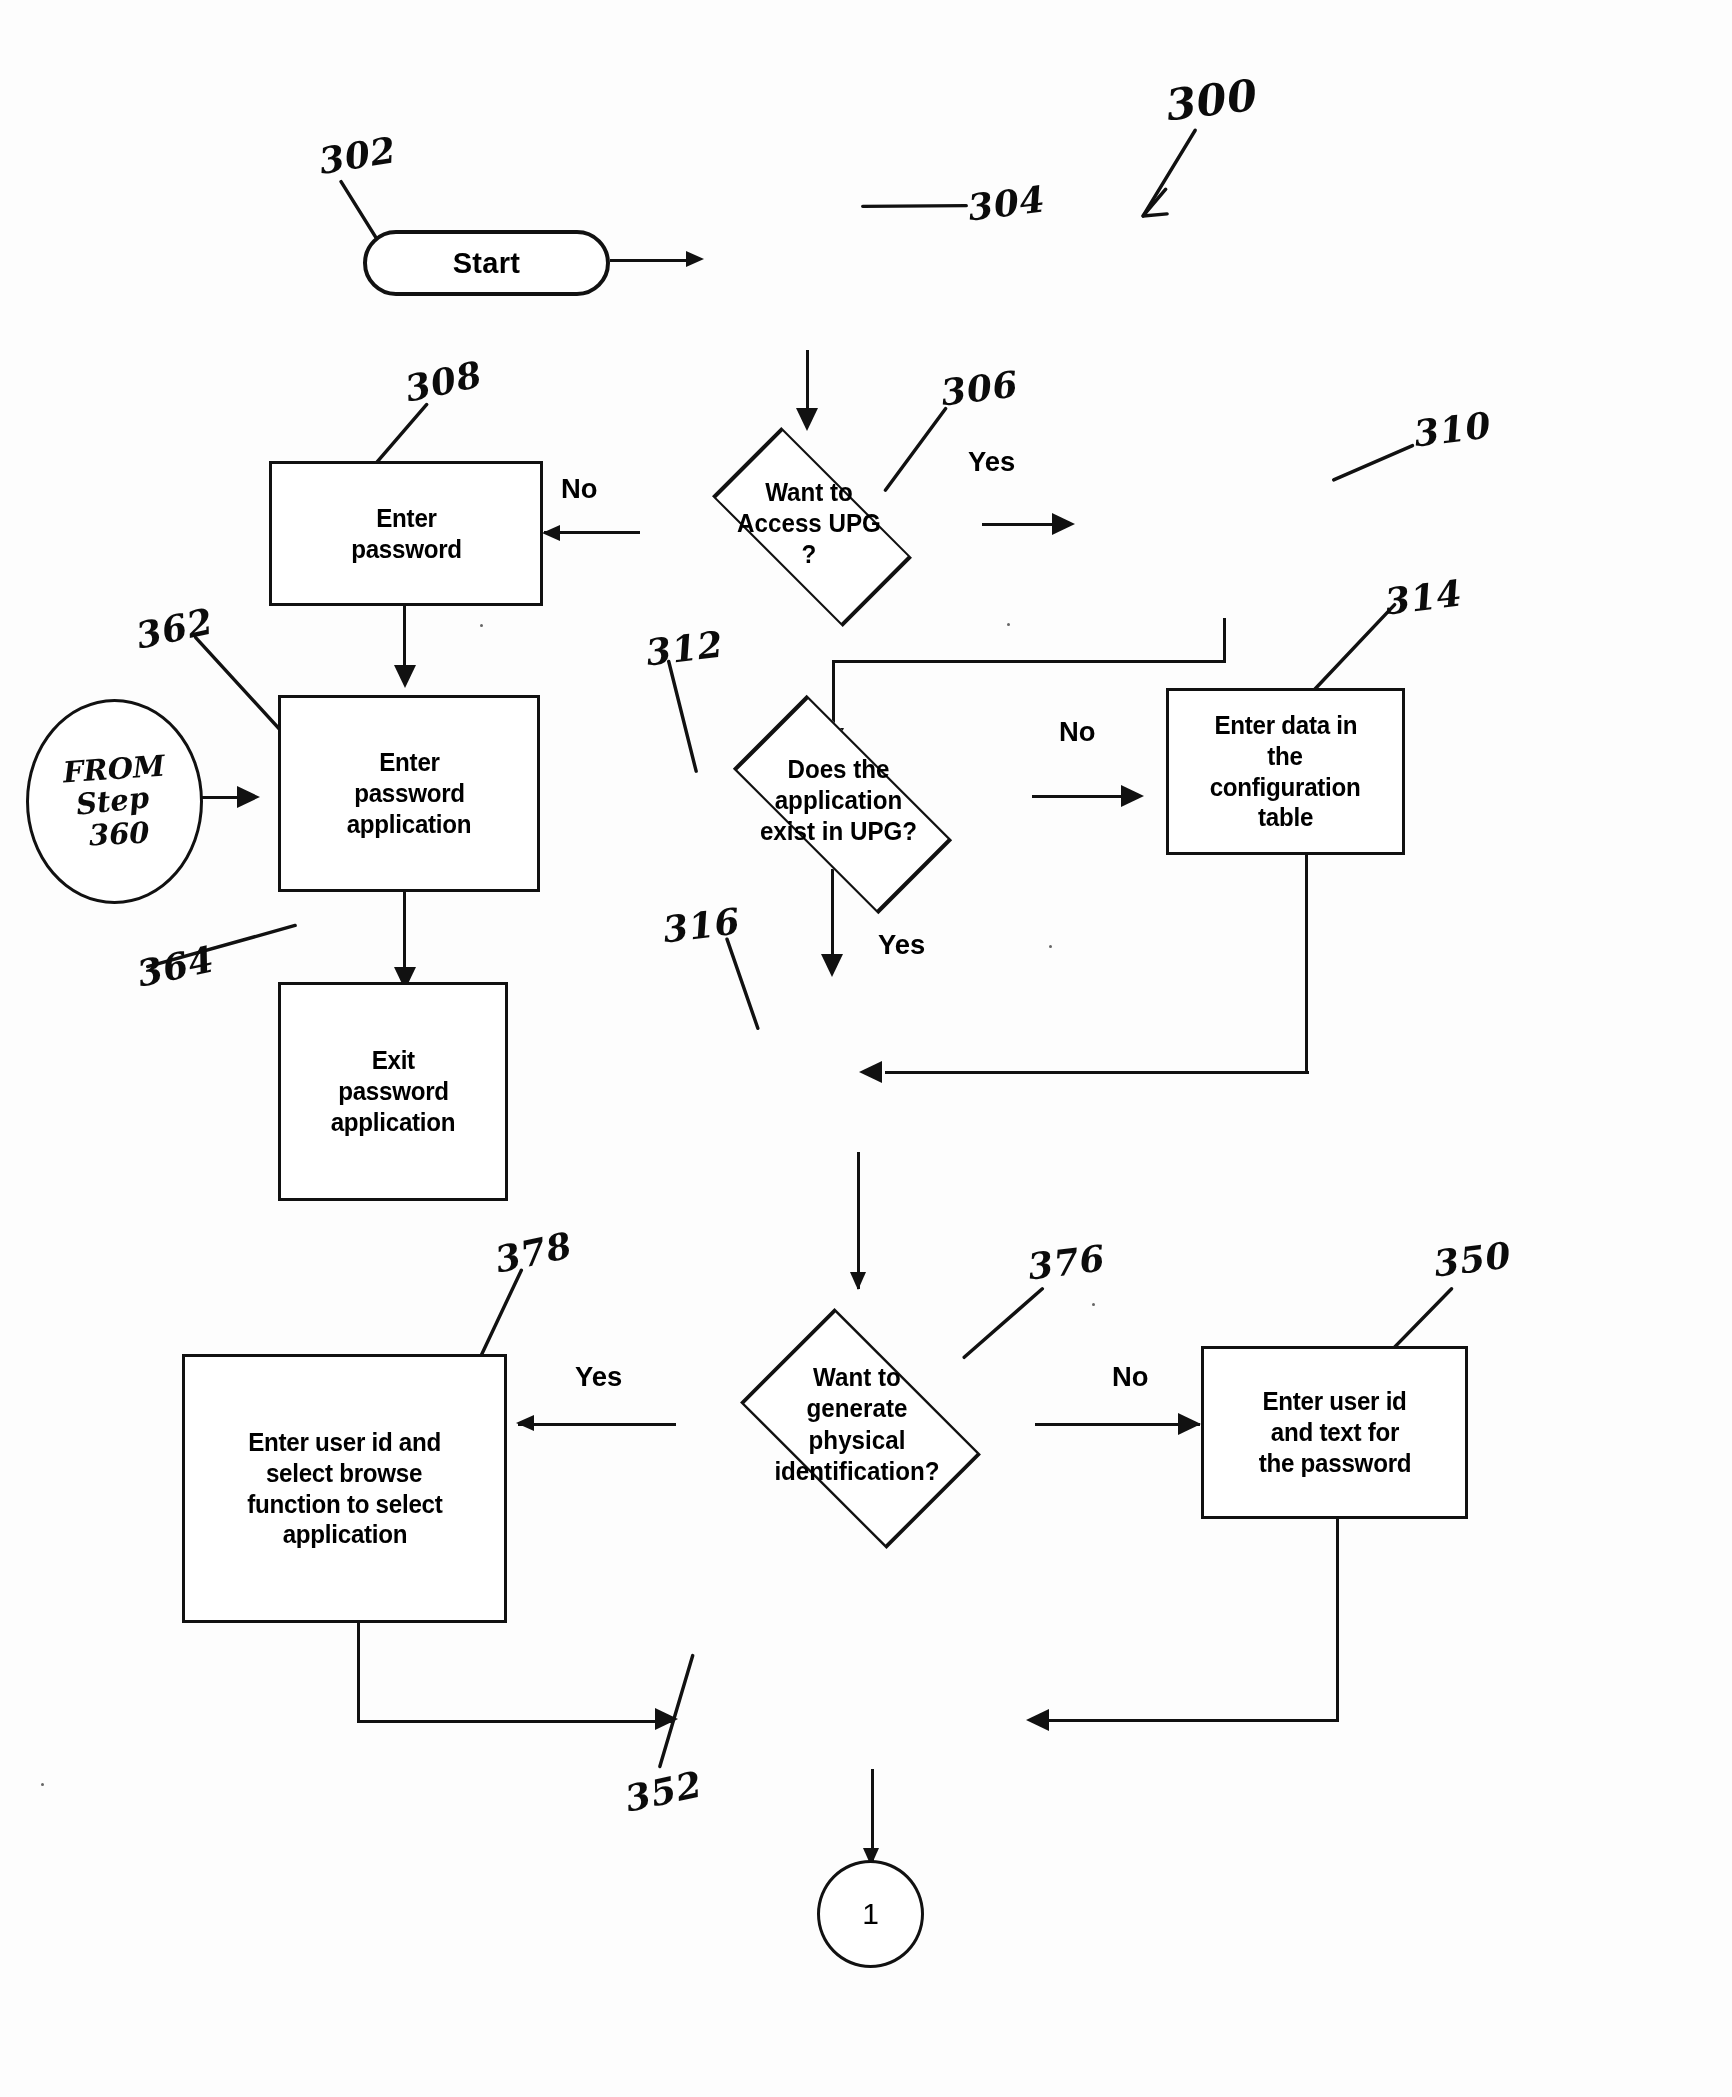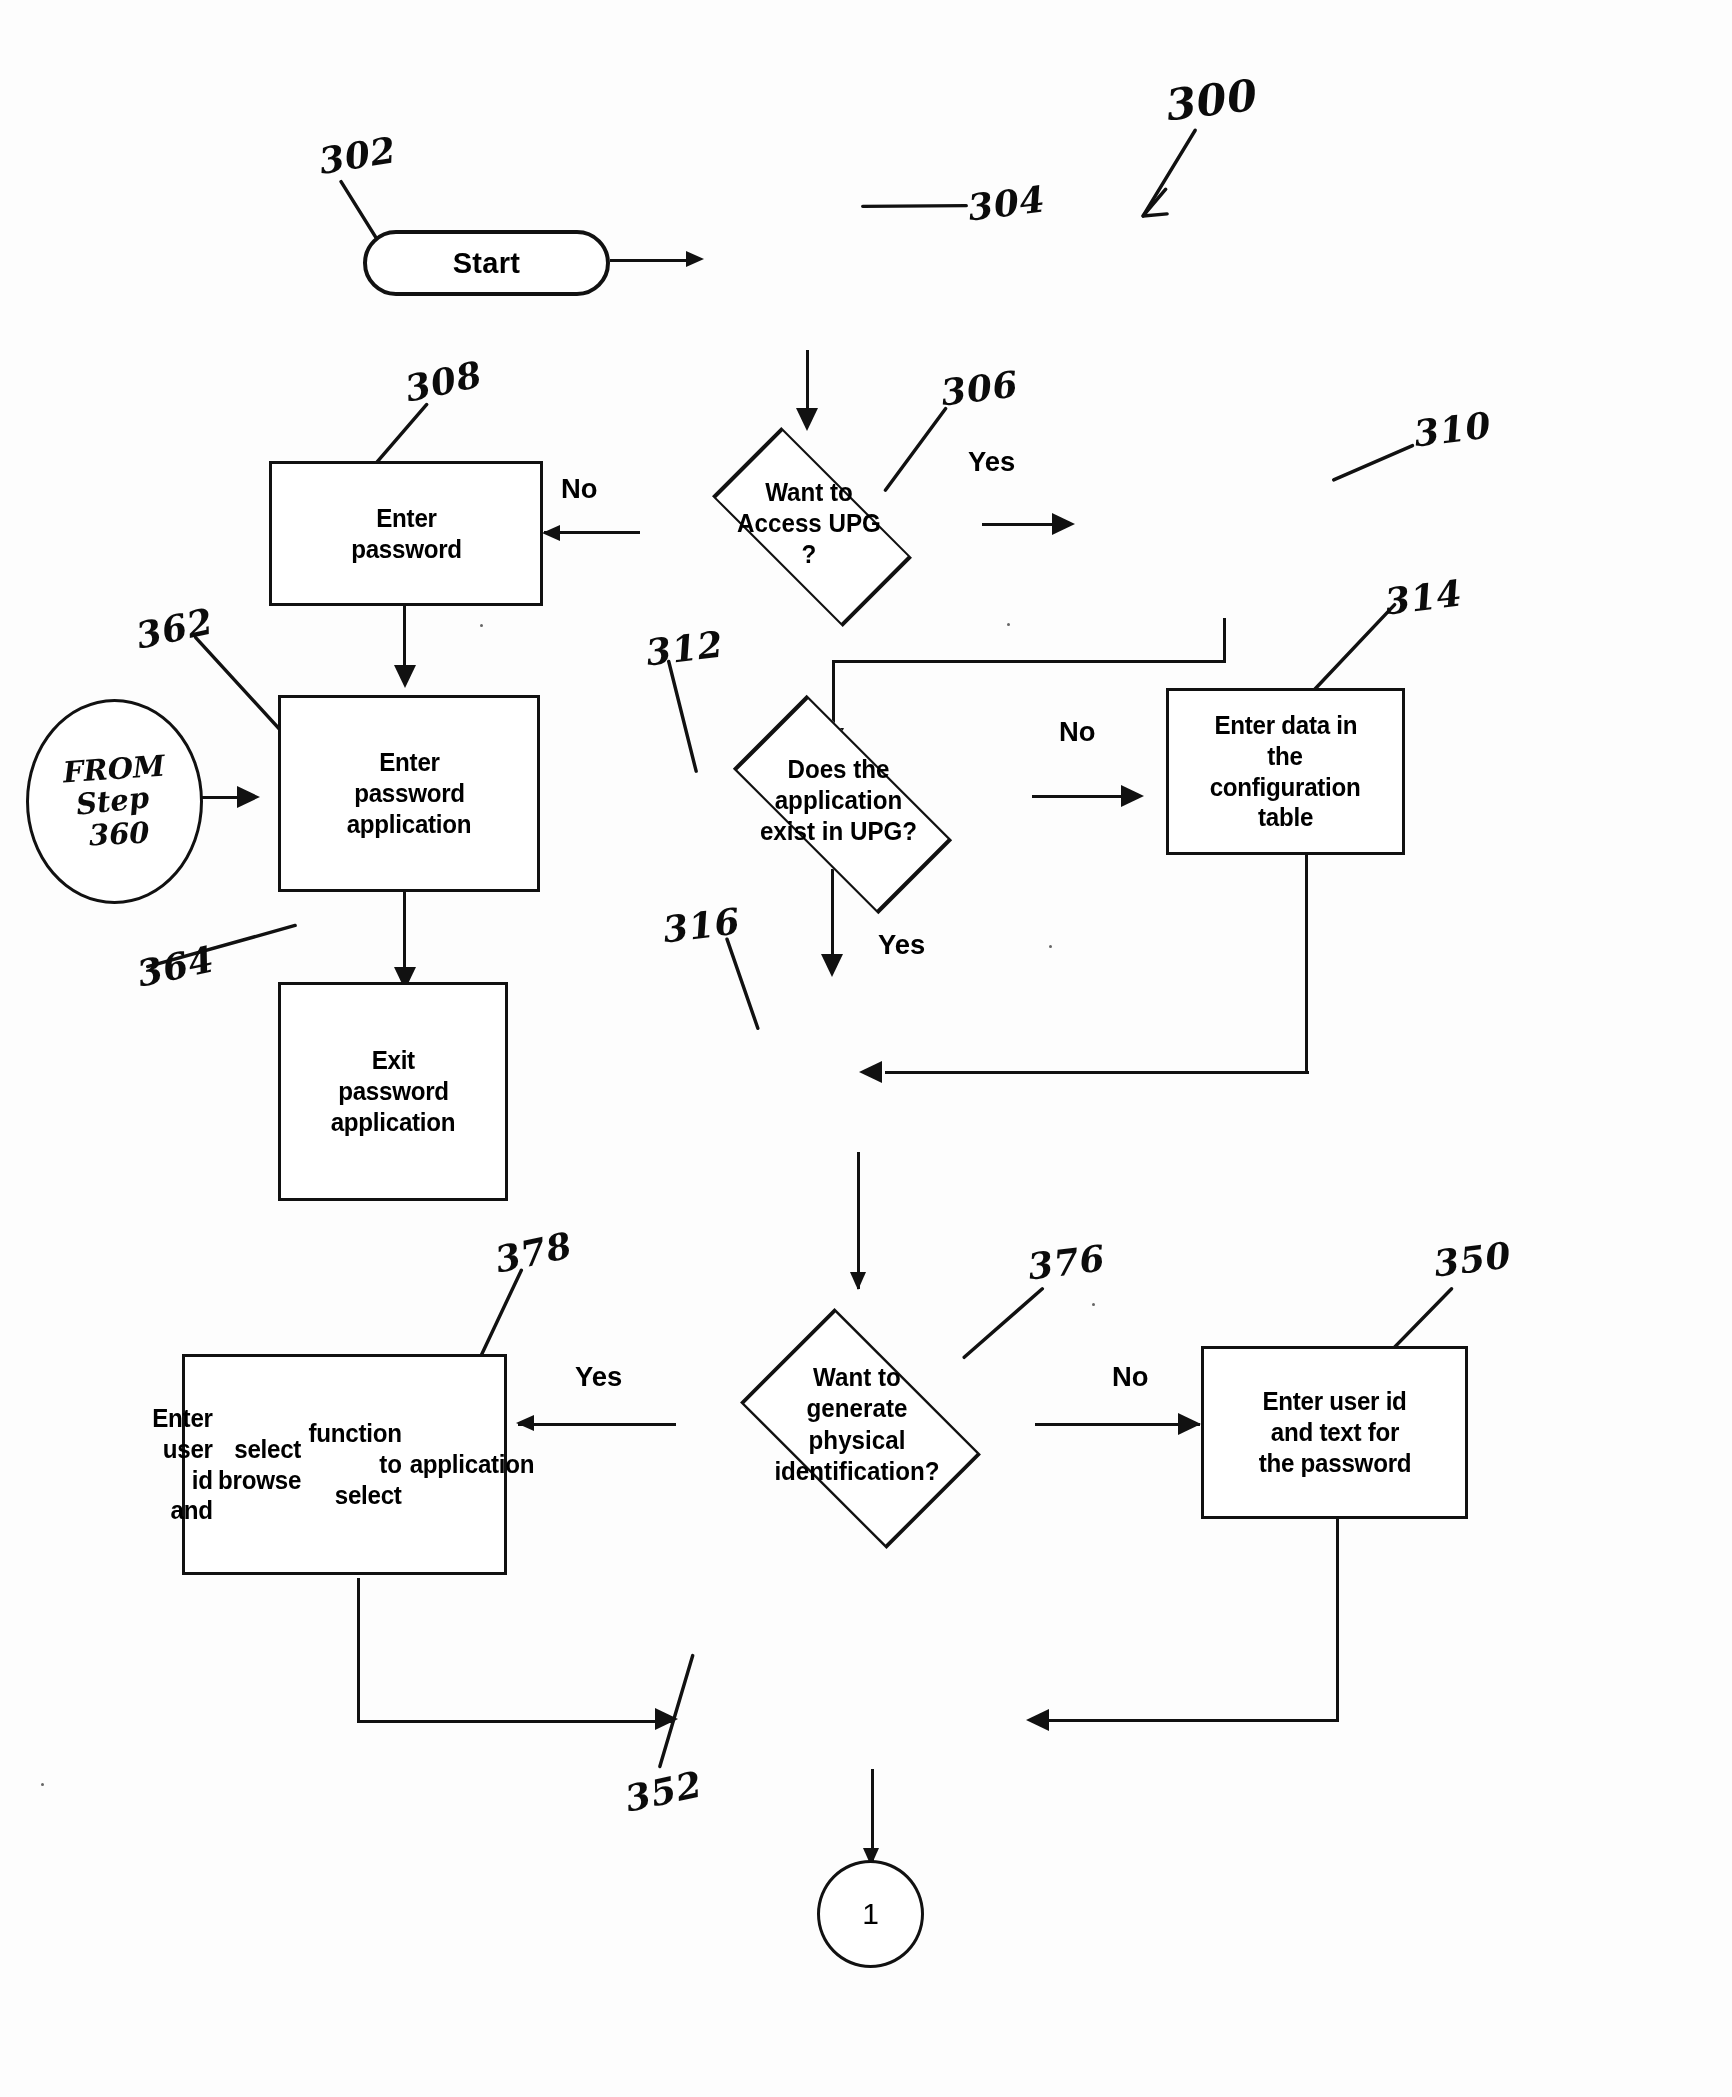--- a/index.html
+++ b/index.html
@@ -357,21 +357,21 @@
     <div class="dia-label">
       <div>
         <div>Want to</div>
         <div>generate</div>
         <div>physical</div>
         <div>identification?</div>
       </div>
     </div>
   </div>
 
-  <div class="node box" style="left:182px; top:1354px; width:325px; height:221px; flex-direction:row;text-align:right;">
+  <div class="node box" style="left:182px; top:1354px; width:325px; height:269px; flex-direction:column;text-align:right;">
     <span class="txt">Enter user id and</span>
     <span class="txt">select  browse</span>
     <span class="txt">function to select</span>
     <span class="txt">application</span>
   </div>
 
   <div class="node box" style="left:1201px; top:1346px; width:267px; height:173px; flex-direction:column;">
     <span class="txt">Enter user id</span>
     <span class="txt">and text for</span>
     <span class="txt">the password</span>

